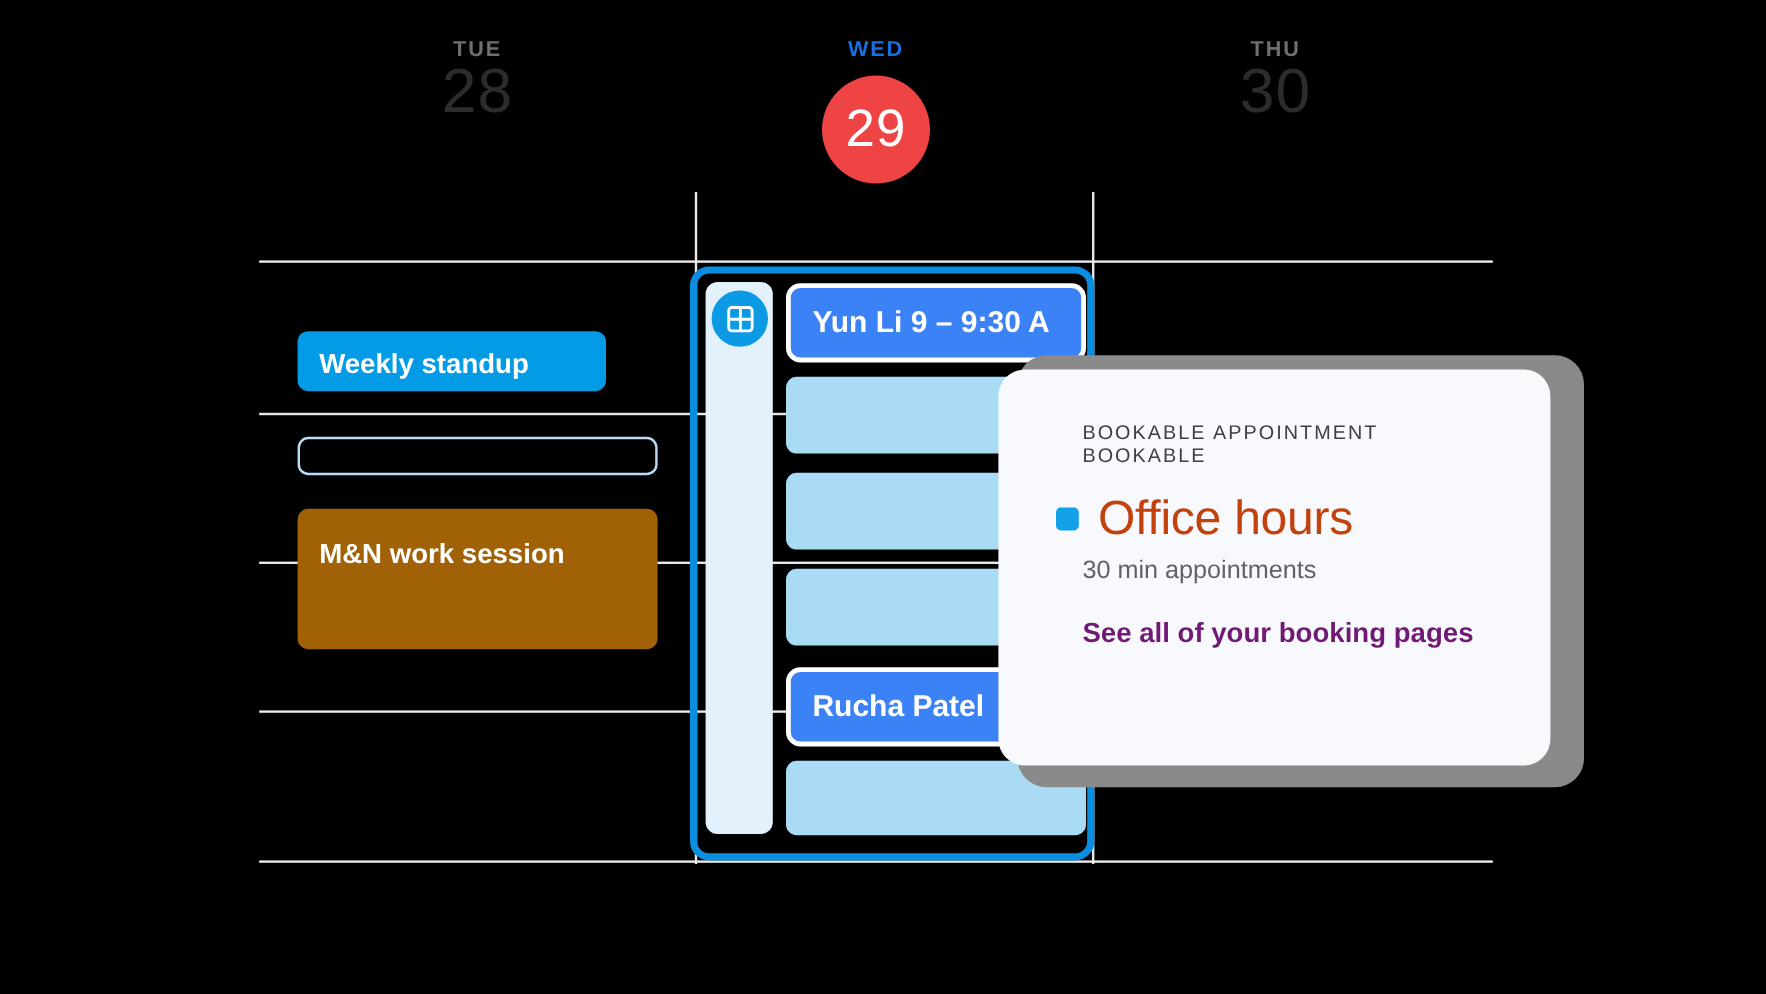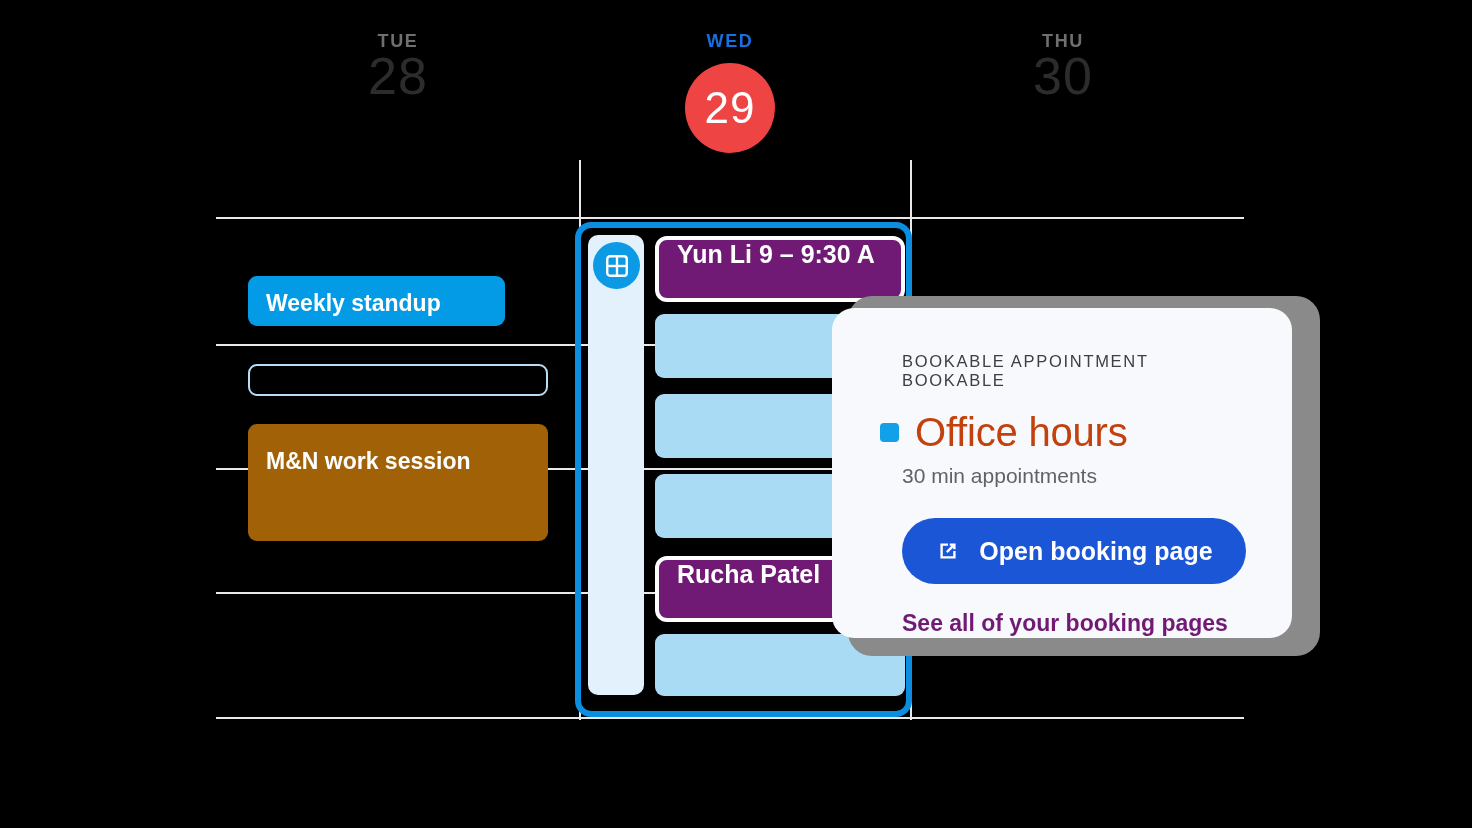--- a/index.html
+++ b/index.html
@@ -103,25 +103,26 @@
     background: #0c9ae5;
     display: flex;
     align-items: center;
     justify-content: center;
   }
   .chip-ring {
     position: absolute;
     border-radius: 12px;
     box-sizing: border-box;
     border: 4px solid #ffffff;
-    background: #701a75;
+    background: #3b82f6;
     color: #fff;
     font-size: 25px;
     font-weight: 600;
     display: flex;
+    align-items: center;
     padding-left: 18px;
     white-space: nowrap;
     overflow: hidden;
   }
 
   
   .card-shadow {
     position: absolute;
     background: #8a8a8a;
     border-radius: 24px;
@@ -274,24 +275,15 @@
 <div class="card" style="left:832px; top:308px; width:460px; height:330px;">
   <div class="card-eyebrow">BOOKABLE APPOINTMENT BOOKABLE</div>
 
   <div class="card-title-row">
     <span class="title-bullet"></span>
     <span class="card-title">Office hours</span>
   </div>
 
   <div class="card-sub">30 min appointments</div>
 
-  <button class="cta-button">
-    <span style="display:flex;align-items:center;">
-      <svg width="26" height="26" viewBox="0 0 24 24" aria-hidden="true">
-        <path d="M5 5h7v2.2H7.2v9.6h9.6V12H19v7H5z" fill="#ffffff"></path>
-        <path d="M13.6 5H19v5.4h-2.2V8.75l-5.1 5.1-1.55-1.55 5.1-5.1H13.6z" fill="#ffffff"></path>
-      </svg>
-    </span>
-    <span>Open booking page</span>
-  </button>
 
   <a class="cta-link">See all of your booking pages</a>
 </div>
 
 </body></html>

